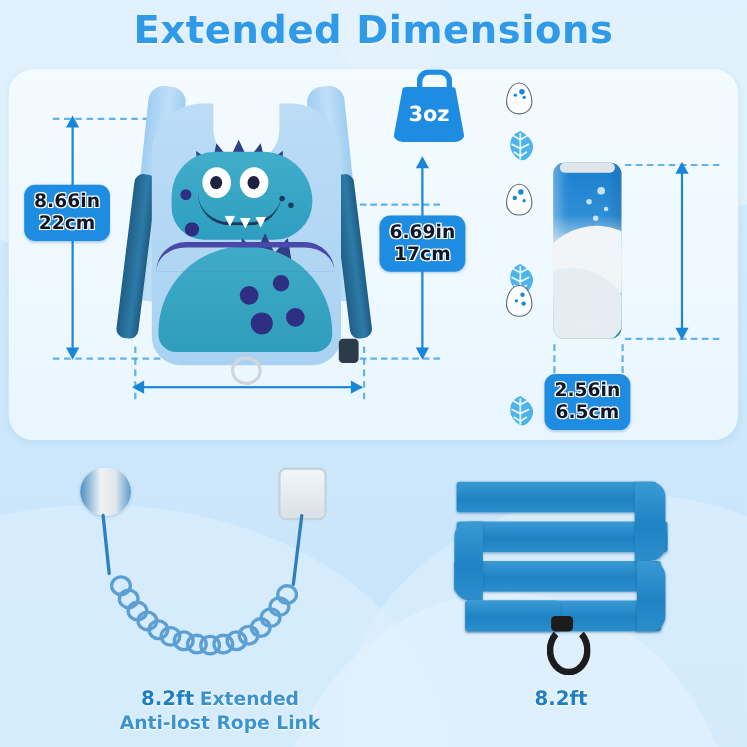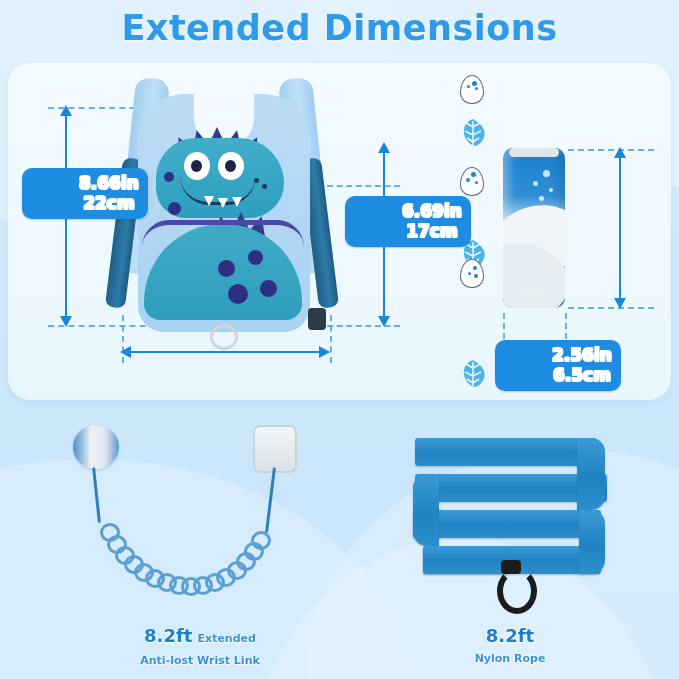--- a/index.html
+++ b/index.html
@@ -55,21 +55,21 @@
 
   
   .badge{
     position:absolute;background:#1e8ce0;border-radius:10px;
     padding:5px 9px 6px;text-align:center;color:#fff;
     font-weight:bold;font-size:17px;line-height:20px;
     box-shadow:0 1px 2px rgba(20,90,150,.25);
     white-space:nowrap;
   }
   .badge span{display:block;text-shadow:-1px -1px 0 #fff,1px -1px 0 #fff,-1px 1px 0 #fff,1px 1px 0 #fff,0 0 2px #fff;
-    color:#ffffff;margin-left:48px;}
+    color:#0f172a;}
 
   
   .weight{position:absolute;left:355px;top:62px;width:70px;height:66px;}
   .weight .hdl{position:absolute;left:24px;top:0;width:22px;height:20px;border:5px solid #1e8ce0;
     border-bottom:none;border-radius:11px 11px 0 0;}
   .weight .body{position:absolute;left:2px;top:16px;width:66px;height:50px;background:#1e8ce0;
     border-radius:14px 14px 9px 9px;clip-path:polygon(14% 0,86% 0,100% 100%,0 100%);}
   .weight .lbl{position:absolute;left:0;top:30px;width:70px;text-align:center;color:#fff;
     font-size:19px;font-weight:bold;}
 
@@ -139,21 +139,21 @@
     border-radius:3px;box-shadow:0 1px 2px rgba(20,70,110,.3);}
   .clip{position:absolute;width:36px;height:46px;}
   .clip .hook{position:absolute;left:4px;top:8px;width:28px;height:34px;border:6px solid #1c1c1c;
     border-radius:50%;border-top-color:transparent;}
   .clip .stem{position:absolute;left:8px;top:0;width:20px;height:14px;background:#1c1c1c;border-radius:4px;}
 
   
   .caption{position:absolute;text-align:center;line-height:22px;}
   .caption .big{font-size:18px;font-weight:bold;color:#1f7fc4;
     text-shadow:0 1px 0 #fff,0 0 3px #fff;}
-  .caption .small{font-size:11px;font-weight:bold;color:#3b93cf;
+  .caption .small{font-size:17px;font-weight:bold;color:#3b93cf;
     text-shadow:0 1px 0 #fff,0 0 3px #fff;}
 </style>
 </head>
 <body>
 
 <div class="stage">
 
   <div class="bg-base"></div>
   <div class="bg-swoosh-1"></div>
   <div class="bg-swoosh-2"></div>
@@ -285,20 +285,25 @@
       <div class="lid"></div>
       <div class="wave"></div>
       <div class="wave2"></div>
       <div class="bub" style="left:40px;top:22px;width:7px;height:7px;"></div>
       <div class="bub" style="left:30px;top:33px;width:5px;height:5px;"></div>
       <div class="bub" style="left:46px;top:40px;width:4px;height:4px;"></div>
       <div class="bub" style="left:36px;top:48px;width:5px;height:5px;"></div>
       <div class="ml">333ml</div>
     </div>
 
+    <div class="weight" style="left:347px;top:0px;">
+      <div class="hdl"></div>
+      <div class="body"></div>
+      <div class="lbl">3oz</div>
+    </div>
 
     <div class="badge" style="left:14px;top:105px;">
       <span>8.66in</span>
       <span>22cm</span>
     </div>
 
     <div class="badge" style="left:337px;top:133px;">
       <span>6.69in</span>
       <span>17cm</span>
     </div>
@@ -348,23 +353,22 @@
       <div class="stem"></div>
       <div class="hook"></div>
     </div>
   </div>
 
   <div class="caption" style="left:40px;top:625px;width:320px;">
     <div>
       <span class="big">8.2ft</span>
       <span class="small">Extended</span>
     </div>
-    <div class="small">Anti-lost Wrist Link</div>
+    <div class="small">Anti-lost Rope Link</div>
   </div>
 
   <div class="caption" style="left:390px;top:625px;width:240px;">
     <div>
       <span class="big">8.2ft</span>
     </div>
-    <div class="small">Nylon Rope</div>
   </div>
 
 </div>
 
 </body></html>

